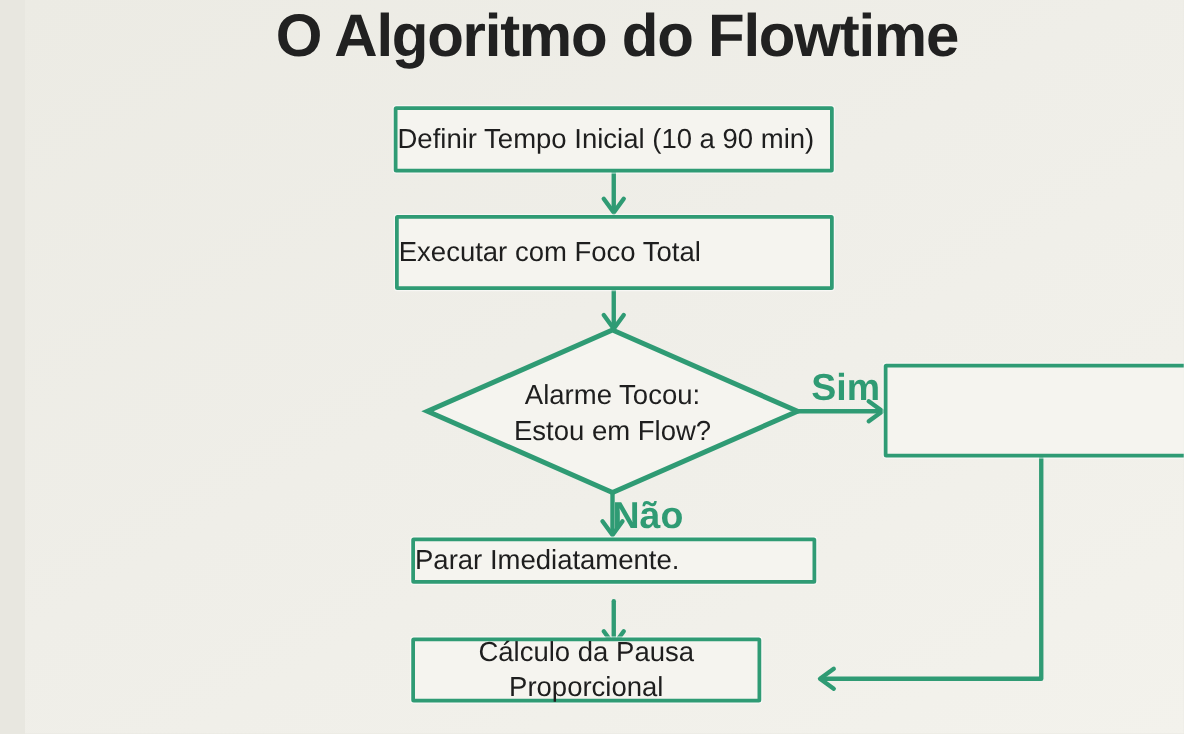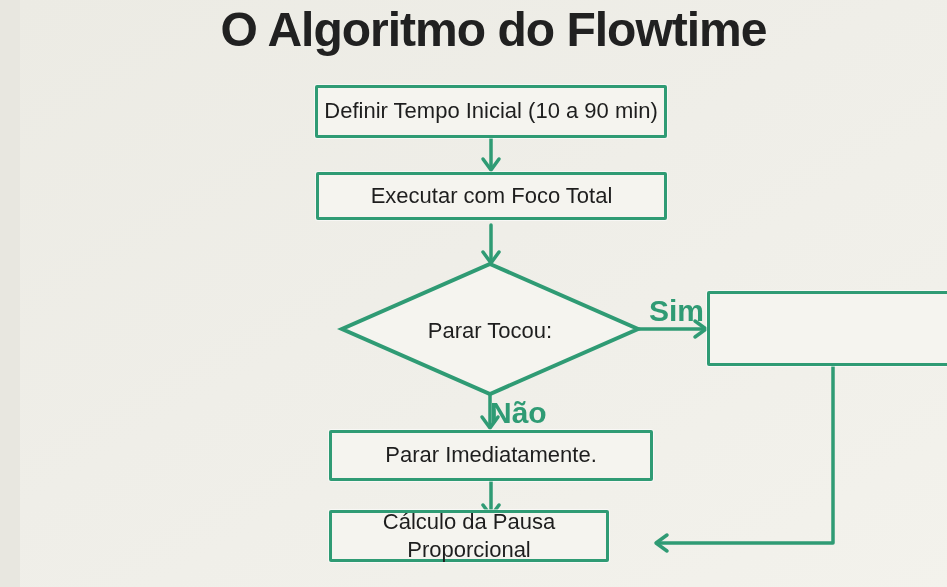--- a/index.html
+++ b/index.html
@@ -17,30 +17,30 @@
     margin:0;padding-top:2px;
     text-align:center;
     font-size:48px;font-weight:bold;letter-spacing:-1px;
     color:#212121;
   }
   .node{
     position:absolute;box-sizing:border-box;
     border:3px solid var(--accent,#2f9b74);
     background:var(--boxfill,#f5f4ef);
     border-radius:2px;
-    display:flex;align-items:center;justify-content:center;
+    display:flex;align-items:center;
     text-align:center;
     font-size:22px;font-weight:500;line-height:1.28;
     box-shadow:0 0 0 1px rgba(255,255,255,0.55);
   }
   .node .ln{display:block;}
   #node-definir  {left:295px;top:85px; width:352px;height:53px;}
-  #node-executar {left:296px;top:172px;width:351px;height:48px;}
+  #node-executar {left:296px;top:172px;width:351px;height:60px;}
   #node-adicionar{left:687px;top:291px;width:251px;height:75px;}
-  #node-parar    {left:309px;top:430px;width:324px;height:51px;}
+  #node-parar    {left:309px;top:430px;width:324px;height:37px;}
   #node-calculo  {left:309px;top:510px;width:280px;height:52px;}
   .diamond-label{
     position:absolute;left:470px;top:330px;
     transform:translate(-50%,-50%);
     text-align:center;
     font-size:22px;font-weight:500;line-height:29px;
     white-space:nowrap;
   }
   .diamond-label .ln{display:block;}
   .edge-label{
@@ -86,21 +86,22 @@
 
   <div class="node" id="node-definir">
     <span class="ln">Definir Tempo Inicial (10 a 90 min)</span>
   </div>
 
   <div class="node" id="node-executar">
     <span class="ln">Executar com Foco Total</span>
   </div>
 
   <div class="diamond-label">
-    <span class="ln">Parar Tocou:</span>
+    <span class="ln">Alarme Tocou:</span>
+    <span class="ln">Estou em Flow?</span>
   </div>
 
   <div class="edge-label" id="label-sim">Sim</div>
   <div class="edge-label" id="label-nao">Não</div>
 
   <div class="node" id="node-adicionar">
     <span>
     </span>
   </div>
 

